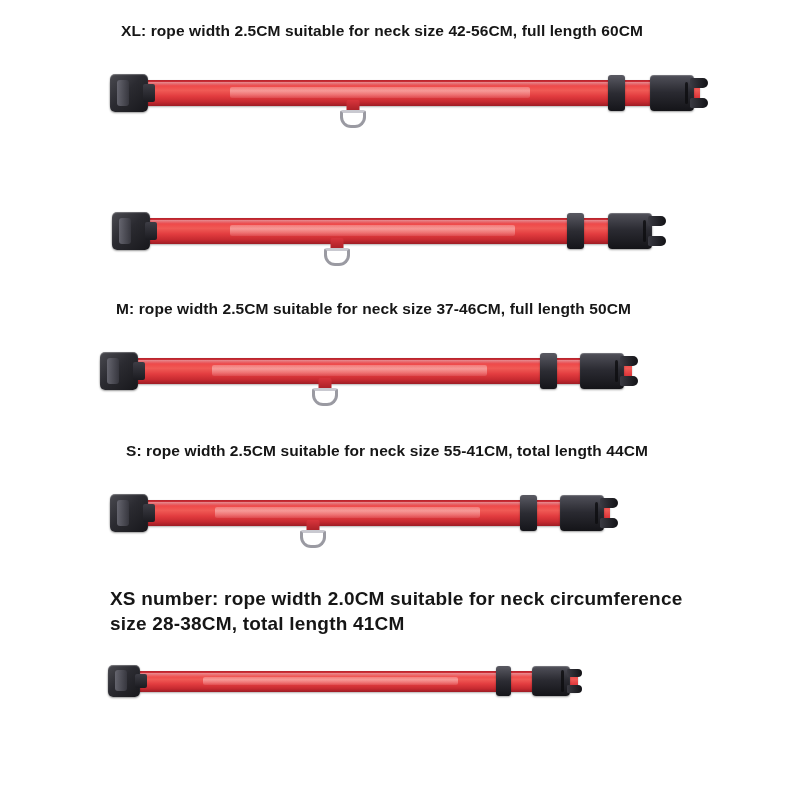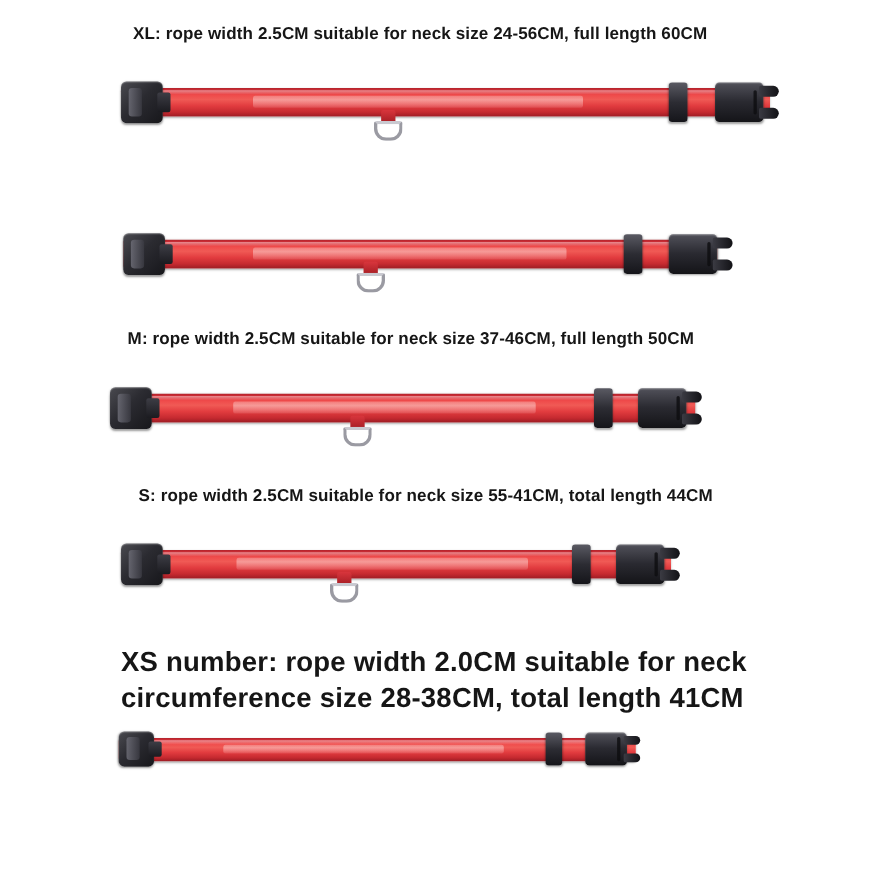--- a/index.html
+++ b/index.html
@@ -24,21 +24,21 @@
 
   .caption {
     position: absolute;
     font-weight: bold;
     color: #161616;
     white-space: nowrap;
     letter-spacing: 0.1px;
   }
   .caption.size-normal { font-size: 15.5px; }
   .caption.size-big {
-    font-size: 25px;
+    font-size: 19px;
     white-space: normal;
     line-height: 1.33;
     letter-spacing: 0.2px;
   }
 
   
   .collar {
     position: absolute;
     height: 60px;
   }
@@ -202,21 +202,21 @@
     height: 4px;
     background: linear-gradient(to bottom, rgba(255,255,255,0.45), rgba(255,255,255,0));
     border-radius: 3px;
   }
 </style>
 </head>
 <body>
 
 <div class="sheet">
 
-  <div class="caption size-normal" style="left:121px; top:22px;">XL: rope width 2.5CM suitable for neck size 24-56CM, full length 60CM</div>
+  <div class="caption size-normal" style="left:121px; top:22px;">XL: rope width 2.5CM suitable for neck size 42-56CM, full length 60CM</div>
 
   <div class="collar" id="collar-xl" style="left:110px; top:66px; width:590px;">
     <div class="strap" style="width:590px;">
       <div class="strap-sheen" style="width:590px;"></div>
       <div class="reflect" style="left:120px; width:300px;"></div>
     </div>
     <div class="buckle-left" style="left:0px;"></div>
     <div class="slider" style="left:498px;"></div>
     <div class="buckle-right" style="left:540px;">
       <div class="prong-top"></div>

